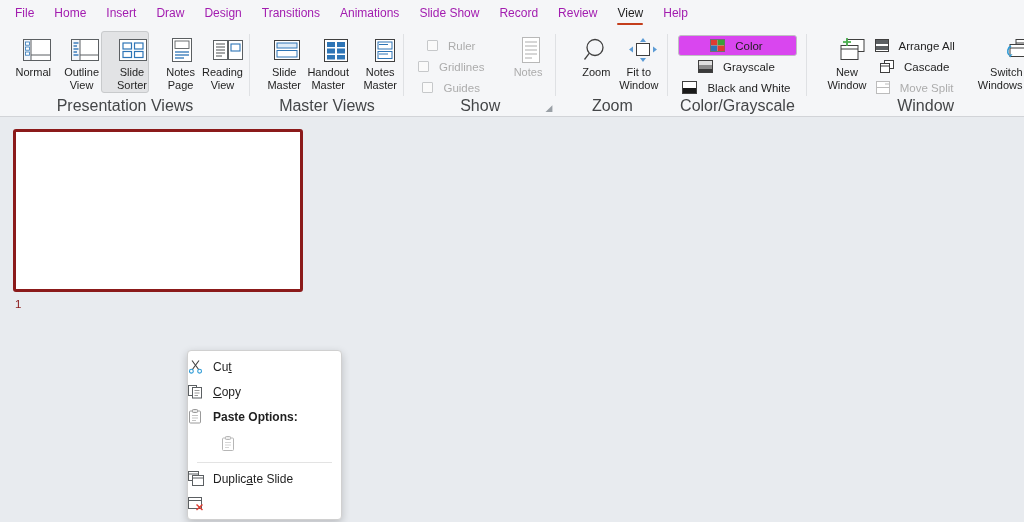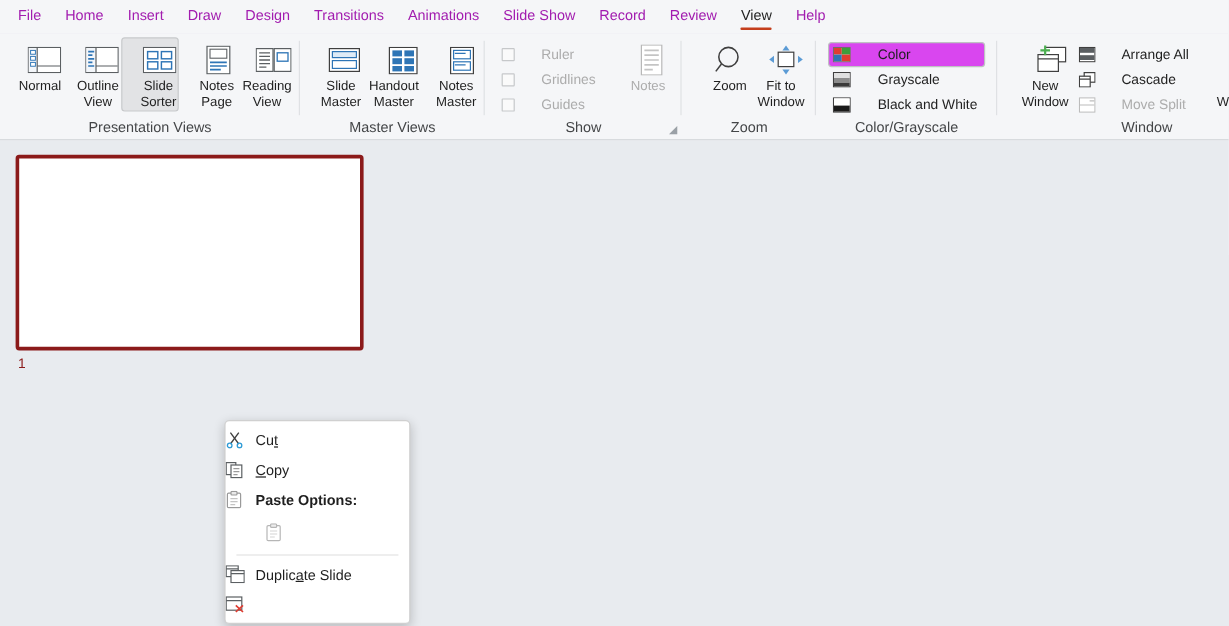--- a/index.html
+++ b/index.html
@@ -48,21 +48,21 @@
     display: flex; flex-direction: column; align-items: center;
     padding: 0 5px;
   }
   .group::after {
     content: "";
     position: absolute; right: 0; top: 6px; bottom: 20px;
     width: 1px; background: #DFE1E4;
   }
   .group-body { display: flex; align-items: flex-start; height: 68px; padding-top: 3px; }
   .group-label {
-    font-size: 12px; color: #444648; height: 18px; line-height: 18px;
+    font-size: 16px; color: #444648; height: 18px; line-height: 18px;
     position: absolute; bottom: 1px; left: 0; right: 0; text-align: center;
     white-space: nowrap;
   }
   .dlg-launcher {
     position: absolute; bottom: 3px; right: 4px;
     font-size: 9px; color: #9aa0a6;
   }
 
   
   .bigbtn {
@@ -76,24 +76,24 @@
   .bigbtn .ic { height: 30px; display: flex; align-items: center; justify-content: center; }
   .bigbtn .lbl {
     font-size: 11px; color: #1f1f1f; text-align: center; line-height: 12.5px;
     margin-top: 1px; white-space: pre-line;
   }
   .bigbtn.dim .lbl { color: #ACACAC; }
 
   
   .smallcol { display: flex; flex-direction: column; justify-content: flex-start; padding-top: 2px; }
   .smallbtn {
-    display: flex; align-items: center; gap: 22px;
+    display: flex; align-items: center; gap: 10px;
     height: 21px; padding: 0 5px 0 3px;
     border: 1px solid transparent; border-radius: 3px;
-    font-size: 11.5px; color: #1f1f1f; white-space: nowrap; cursor: default;
+    font-size: 11.5px; color: #1f1f1f; white-space: nowrap; cursor: default; justify-content: center;
   }
   .smallbtn.sel { background: #d946ef; border-color: #BFC1C3; }
   .smallbtn.dim { color: #ACACAC; }
   .chk {
     width: 11px; height: 11px; border: 1px solid #C6C8CA;
     background: #FAFAFA; border-radius: 1px; flex: none;
   }
 
   
   svg { display: block; }

